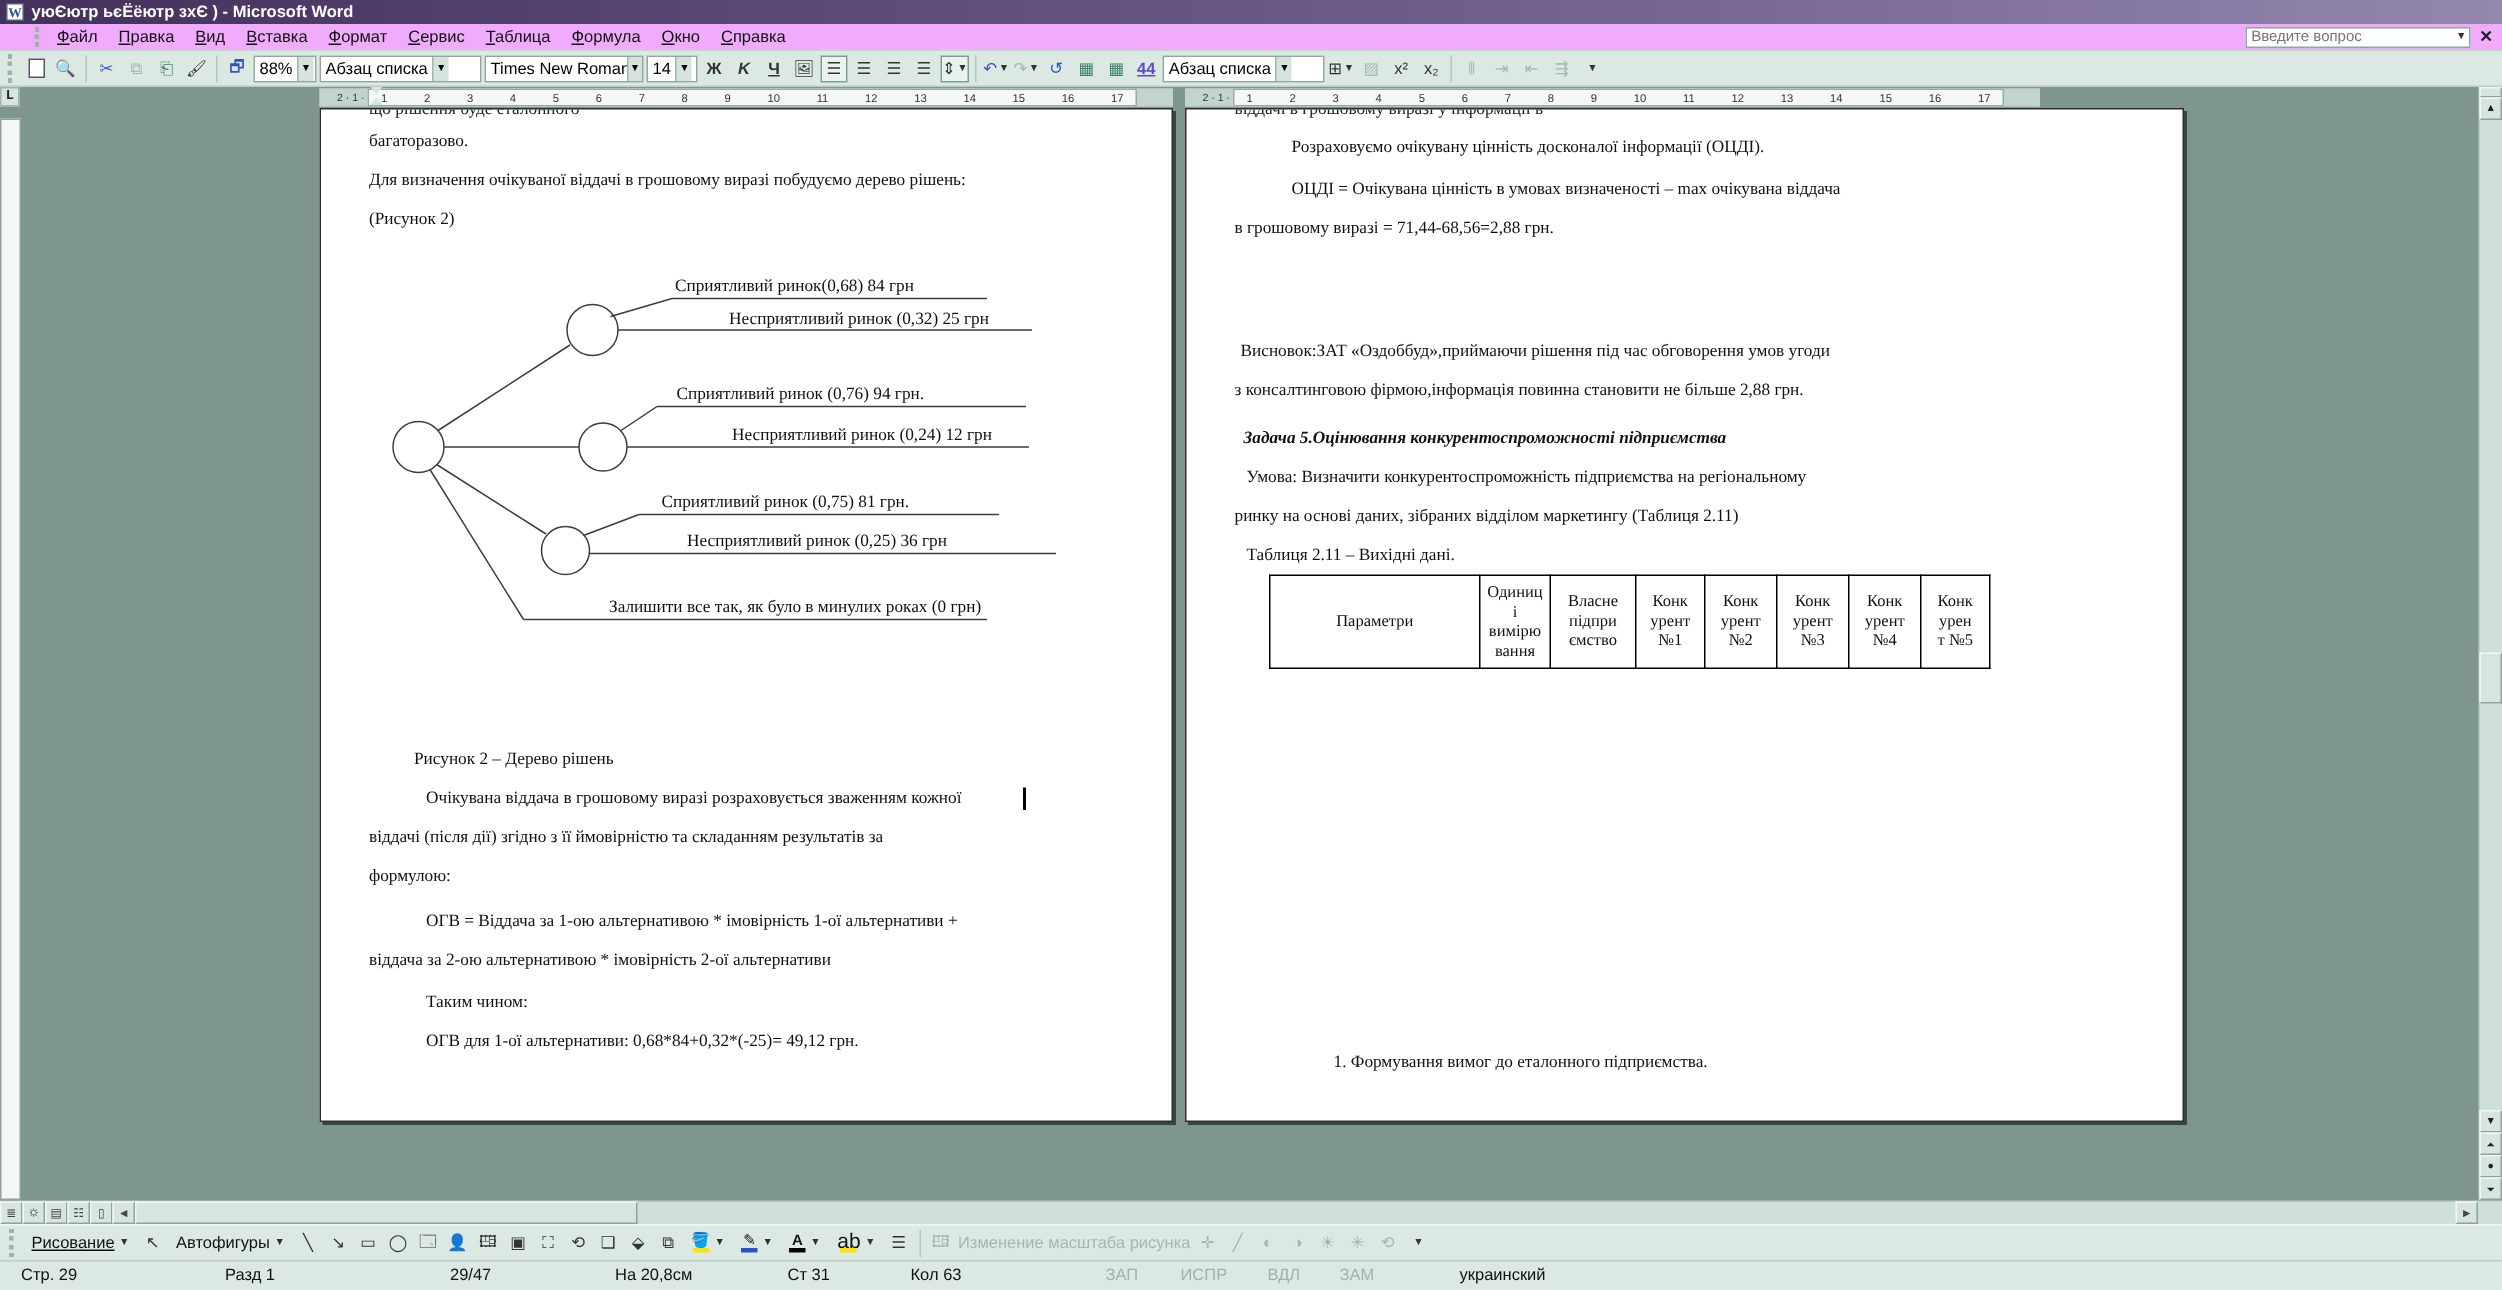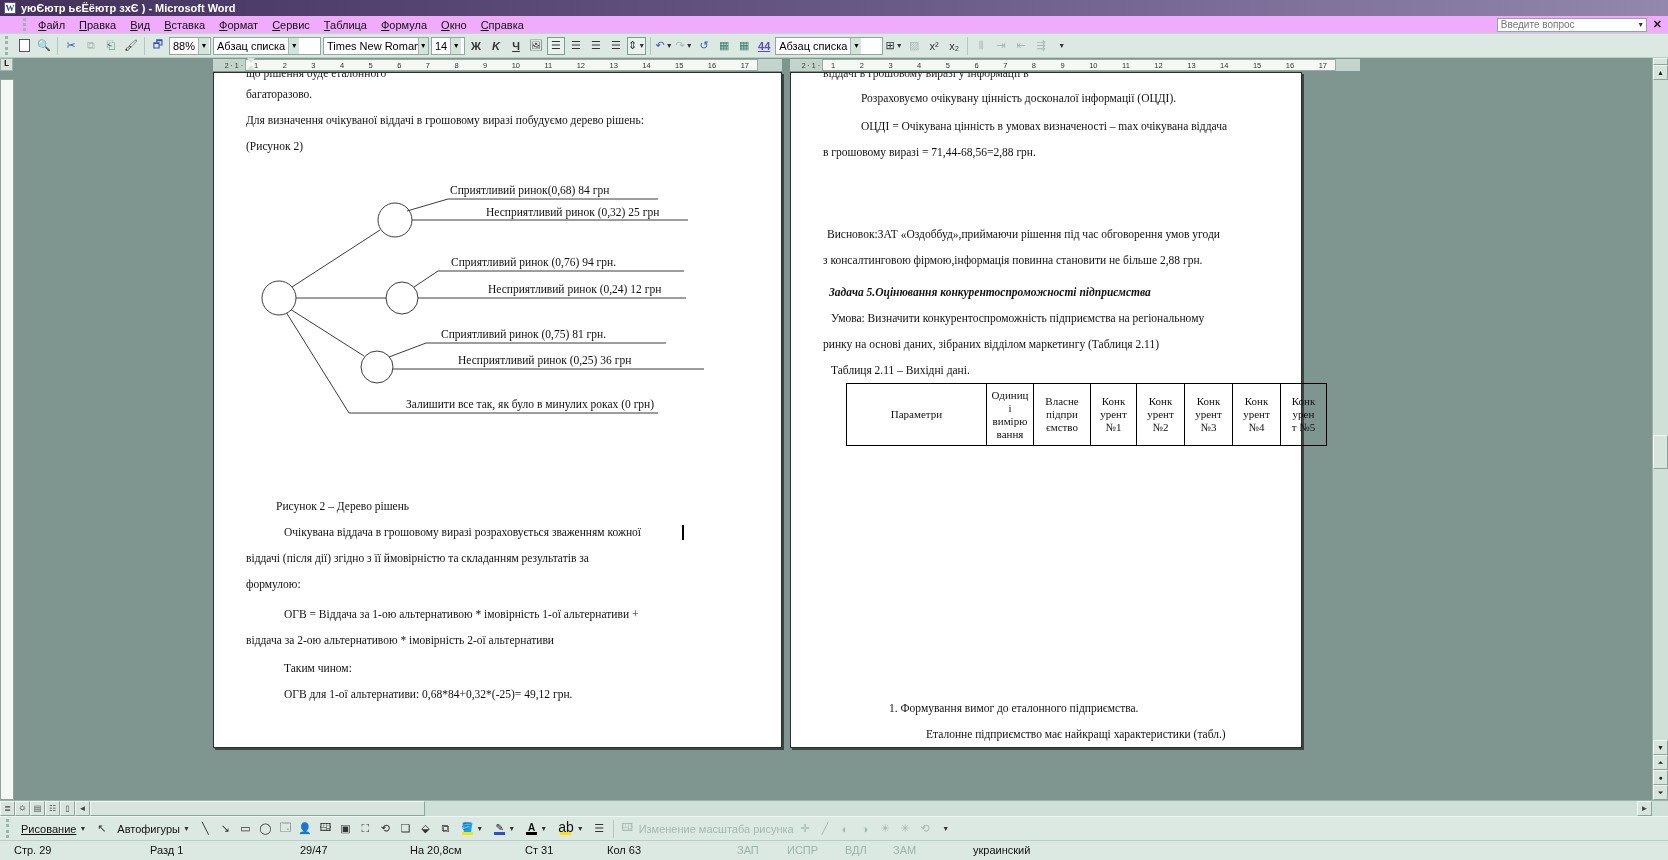--- a/index.html
+++ b/index.html
@@ -52,21 +52,21 @@
   .hruler .ticks { flex:1; background:#f5f8f5; border:1px solid #98aca4; display:flex; align-items:center; justify-content:space-between; padding:0 8px; }
   .hruler .ticks span { font-size:7.5px; color:#333; }
   .indent-markers { position:absolute; top:0; left:231px; width:10px; height:12px; }
   .indent-markers:before { content:""; position:absolute; top:0; left:2px; border:4px solid transparent; border-top:5px solid #d7e5de; }
   .indent-markers:after { content:""; position:absolute; bottom:0; left:2px; border:4px solid transparent; border-bottom:5px solid #d7e5de; }
 
   .doc-area { flex:1; position:relative; background:#7e968f; overflow:hidden; }
   .page { position:absolute; top:0; height:676px; background:#fff; border:1px solid #2e2e2e;
     box-shadow:2px 2px 0 #39453f; color:#111; }
   .page.left { left:199px; width:569px; }
-  .page.right { left:776px; width:512px; }
+  .page.right { left:776px; width:666px; }
   .p { position:absolute; left:32px; right:26px; font:11.5px/26px "Liberation Serif",serif; white-space:pre-line; }
   .ind { text-indent:38px; }
   .clip { position:absolute; top:0; left:32px; right:26px; height:8px; overflow:hidden; }
   .clip span { display:block; font:11.5px/14px "Liberation Serif",serif; transform:translateY(-7px); color:#222; }
   .caret { position:absolute; width:1.5px; height:15px; background:#000; }
 
   
   .tree { position:absolute; left:12px; top:100px; }
   .tree text { font:11.5px "Liberation Serif",serif; fill:#111; }
   .tree line, .tree circle { stroke:#3c3c3c; stroke-width:1; fill:none; }
@@ -392,21 +392,20 @@
 урен
 т №5</th>
                 </tr>
             </thead>
             <tbody>
               
             </tbody>
           </table>
 
           <div class="p" style="top:622px;left:98px">1. Формування вимог до еталонного підприємства.</div>
-          <div class="p" style="top:648px;left:135px">Еталонне підприємство має найкращі характеристики (табл.)</div>
         </div>
 
       </div>
     </div>
 
     <div class="vscroll">
       <span class="sbtn" style="height:7px"></span>
       <span class="sbtn">▲</span>
       <div class="vtrack">
         <div class="vthumb"></div>

